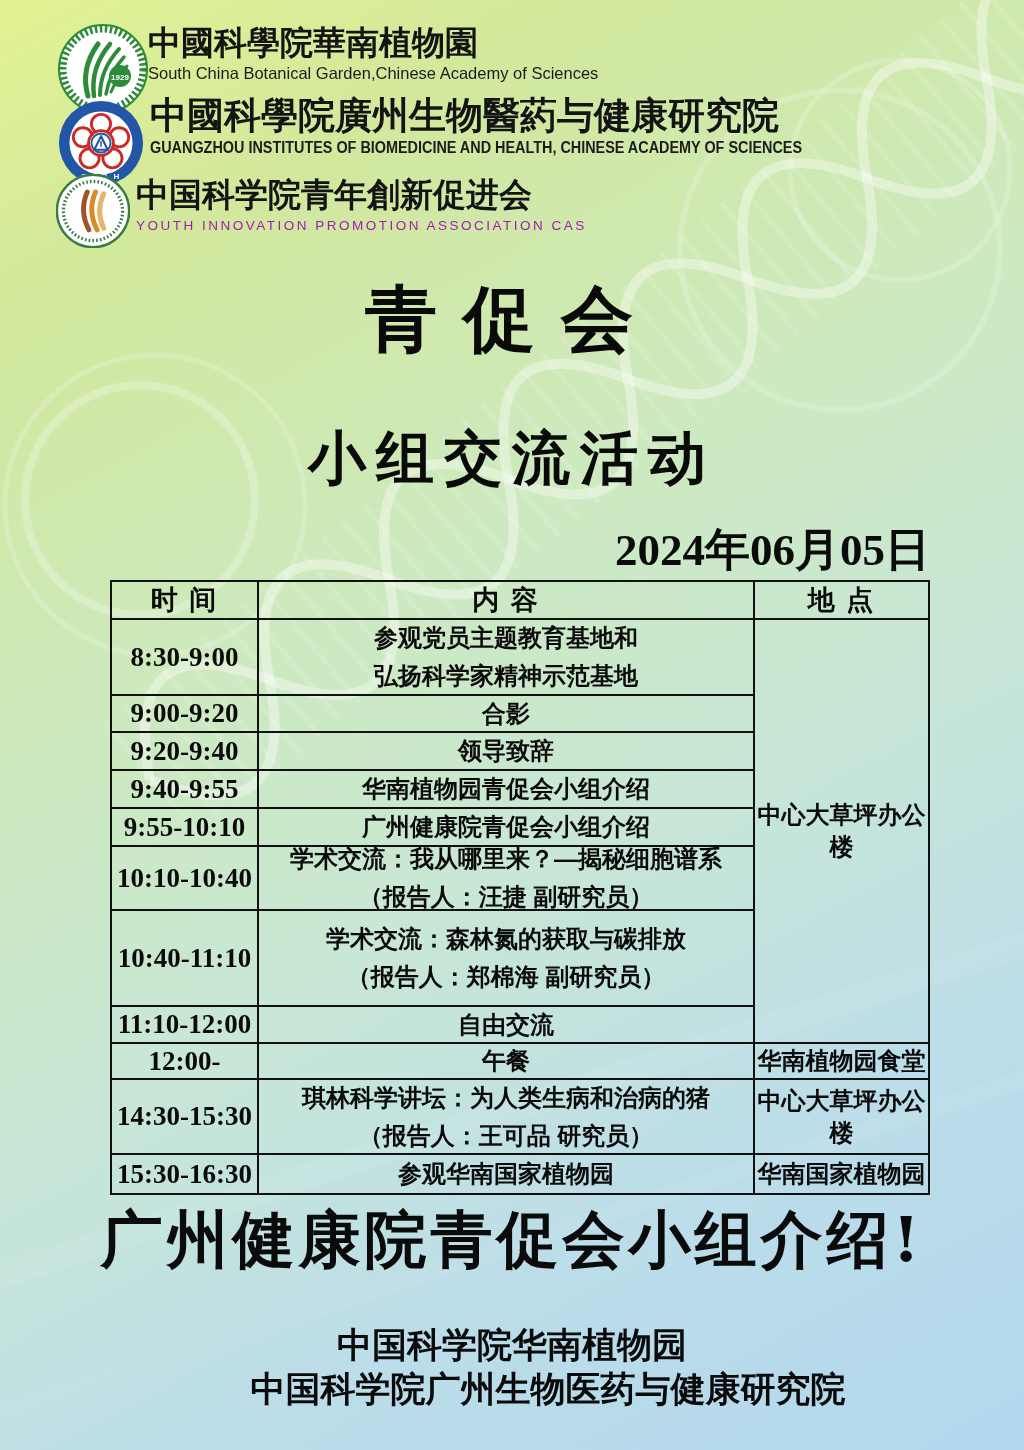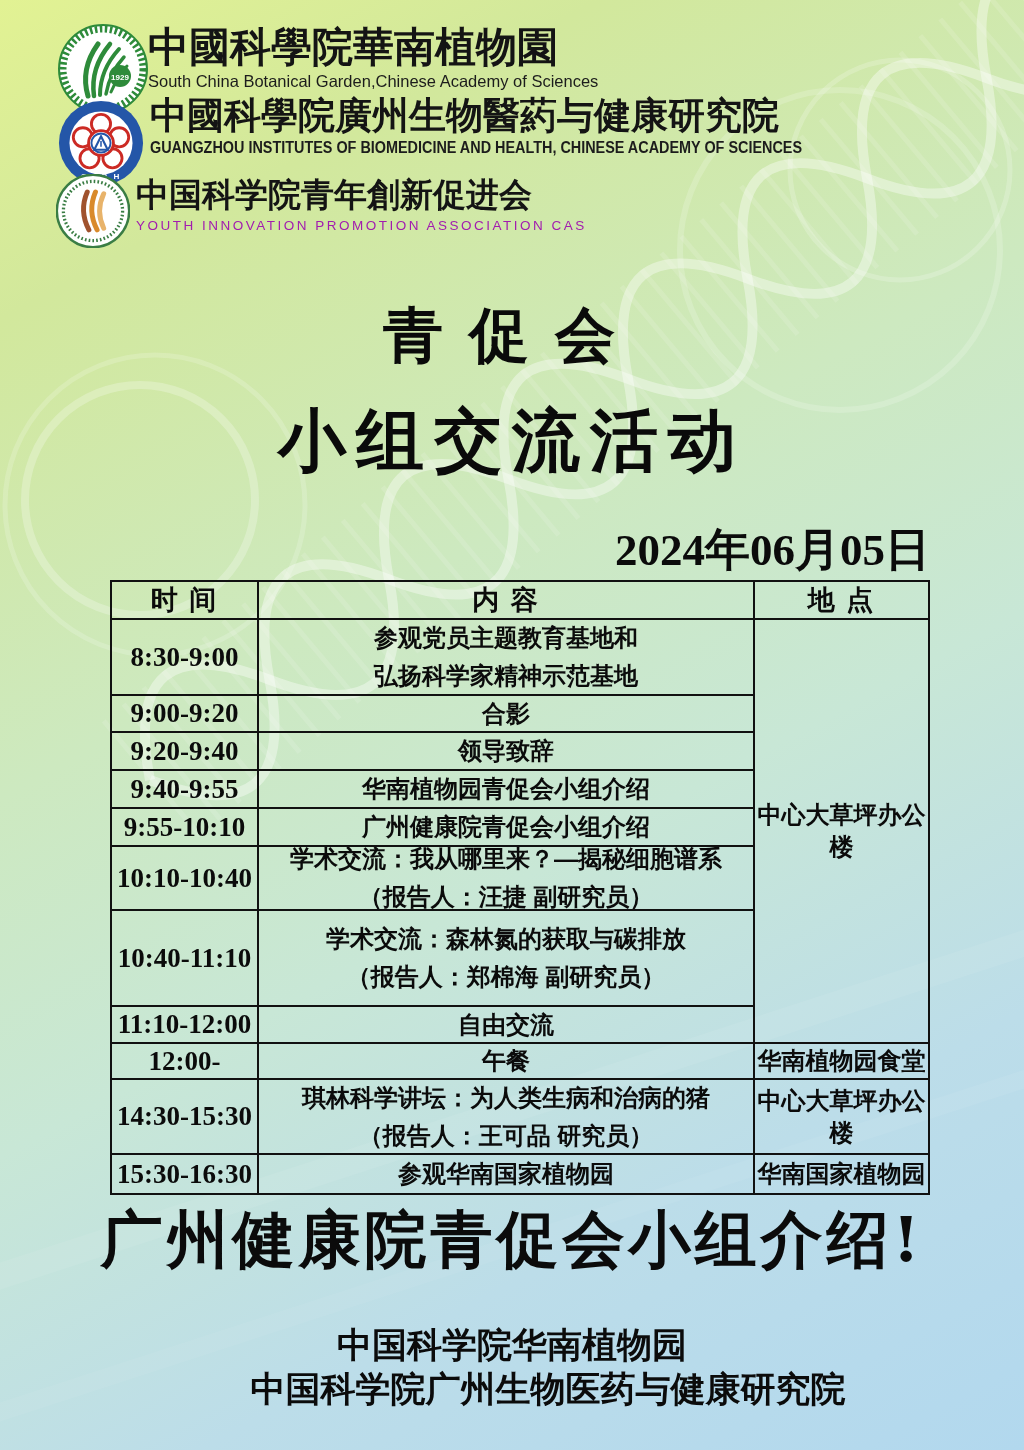--- a/index.html
+++ b/index.html
@@ -9,22 +9,22 @@
     background:linear-gradient(152deg,#e2f293 0%,#d2e89c 16%,#cde9c0 40%,#c8e7d6 58%,#bcdde9 78%,#b2d8ee 100%);
   }
   .abs{position:absolute;}
   
   #watermark{left:0;top:0;pointer-events:none;}
   
   .org-cn{font-family:"DejaVu Serif",serif;font-weight:bold;color:#141414;line-height:1.05;}
   .org-en{font-family:"Liberation Sans",sans-serif;color:#1c1c1c;}
   
   .title-line{font-family:"DejaVu Serif",serif;font-weight:bold;color:#0a0a0a;text-align:center;width:100%;}
-  #title1{top:296px;font-size:60px;letter-spacing:26px;}
-  #title2{top:396px;font-size:68px;letter-spacing:10px;}
+  #title1{top:272px;font-size:72px;letter-spacing:26px;}
+  #title2{top:420px;font-size:58px;letter-spacing:10px;}
   #date{top:520px;right:94px;font-family:"Liberation Serif",serif;font-weight:bold;font-size:45px;}
   
   table.sched{border-collapse:collapse;table-layout:fixed;width:818px;}
   table.sched td,table.sched th{border:2px solid #111;padding:0;vertical-align:middle;text-align:center;overflow:hidden;}
   th.colhead{font-family:"Liberation Sans",sans-serif;font-weight:bold;font-size:27px;letter-spacing:2px;}
   td.time{font-family:"Liberation Serif",serif;font-weight:600;font-size:27px;}
   td.content{font-family:"Liberation Sans",sans-serif;font-weight:bold;font-size:24px;}
   td.loc{font-family:"Liberation Sans",sans-serif;font-weight:bold;font-size:24px;}
   .cline{display:block;line-height:1.0;}
   .two .cline{line-height:1.0;}
@@ -62,21 +62,21 @@
       <path d="M36,72 Q32,44 52,20" stroke-width="4.5"></path>
       <path d="M42,71 Q42,46 61,25" stroke-width="4"></path>
       <path d="M48,70 Q52,48 66,33" stroke-width="3.5"></path>
       <path d="M53,68 Q60,52 69,42" stroke-width="3"></path>
     </g>
     <circle cx="62" cy="52" r="11" fill="#2e8b3a"></circle>
     <text x="62" y="56" font-size="8" fill="#ffffff" text-anchor="middle" font-family="Liberation Sans,sans-serif" font-weight="bold">1929</text>
   </svg>
 </div>
 <div class="abs" style="left:148px;top:26px;">
-  <div class="org-cn" style="font-size:41px;">中國科學院華南植物園</div>
+  <div class="org-cn" style="font-size:33px;">中國科學院華南植物園</div>
   <div class="org-en" style="font-size:16.5px;margin-top:3px;">South China Botanical Garden,Chinese Academy of Sciences</div>
 </div>
 
 <div class="abs" style="left:58px;top:100px;">
   <svg width="86" height="86" viewBox="0 0 90 90">
     <circle cx="45" cy="45" r="44" fill="#2456a8"></circle>
     <circle cx="45" cy="45" r="33" fill="#ffffff"></circle>
     <g fill="#ffffff" stroke="#cc2a24" stroke-width="3">
       <circle cx="45" cy="25" r="10"></circle>
       <circle cx="64" cy="39" r="10"></circle>

